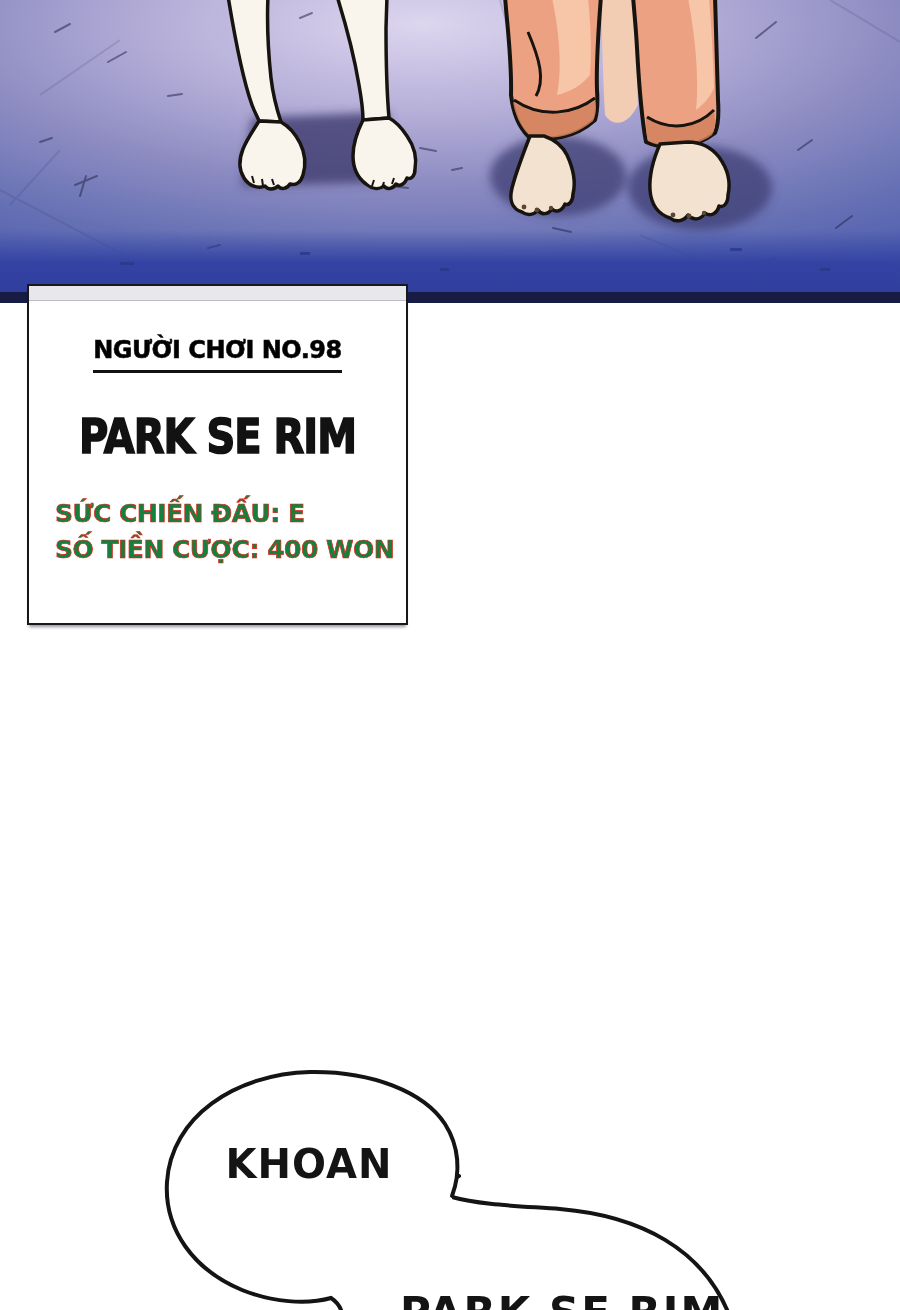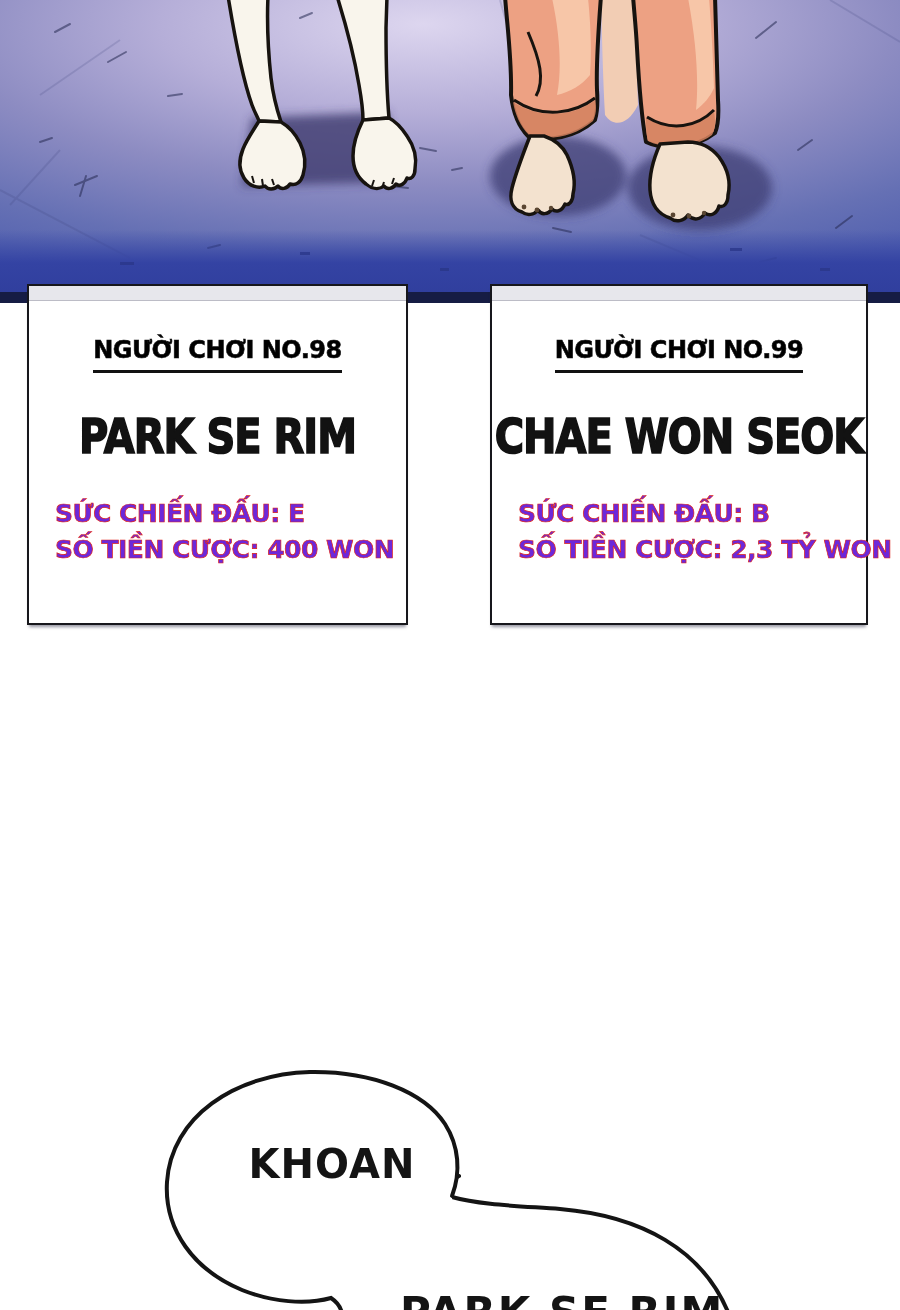--- a/index.html
+++ b/index.html
@@ -18,24 +18,24 @@
         border-bottom:1px solid #bcbcc6;}
   .card-title-row{position:absolute;left:0;top:50px;width:100%;text-align:center;}
   .card-title{display:inline-block;font-size:24px;font-weight:800;letter-spacing:-0.5px;
         color:#000000;border-bottom:3.5px solid #121212;padding-bottom:6px;white-space:nowrap;
         -webkit-text-stroke:0.6px #121212;}
   .card-name{position:absolute;left:0;top:122px;width:100%;text-align:center;
         font-size:40px;font-weight:900;color:#121212;letter-spacing:-1px;white-space:nowrap;
         -webkit-text-stroke:1.4px #121212;transform:scaleY(1.22);transform-origin:center top;}
   .card-stats{position:absolute;left:26px;top:210px;width:100%;text-align:left;}
   .stat-line{font-size:25px;font-weight:800;letter-spacing:-0.5px;line-height:36px;
-        color:#6d28d9;-webkit-text-stroke:0.7px #e1251b;white-space:nowrap;}
+        color:#15803d;-webkit-text-stroke:0.7px #e1251b;white-space:nowrap;}
 
   
-  .speech-1{position:absolute;left:232px;top:1140px;width:200px;text-align:center;z-index:8;
+  .speech-1{position:absolute;left:209px;top:1140px;width:200px;text-align:center;z-index:8;
         color:#141414;font-weight:700;}
   .speech-1 .l1{font-size:40px;line-height:48px;letter-spacing:1px;}
   .speech-1 .l2{font-size:38px;line-height:50px;}
   .speech-2{position:absolute;left:400px;top:1290px;z-index:7;color:#141414;
         font-size:42px;font-weight:700;letter-spacing:2px;line-height:1.1;white-space:nowrap;}
 </style>
 </head>
 <body>
 
 <div class="page">
@@ -179,31 +179,20 @@
     <div class="card-title-row">
       <span class="card-title">NGƯỜI CHƠI NO.98</span>
     </div>
     <div class="card-name">PARK SE RIM</div>
     <div class="card-stats">
       <div class="stat-line">SỨC CHIẾN ĐẤU: E</div>
       <div class="stat-line">SỐ TIỀN CƯỢC: 400 WON</div>
     </div>
   </div>
 
-  <div class="card card-2">
-    <div class="card-topbar"></div>
-    <div class="card-title-row">
-      <span class="card-title">NGƯỜI CHƠI NO.99</span>
-    </div>
-    <div class="card-name">CHAE WON SEOK</div>
-    <div class="card-stats">
-      <div class="stat-line">SỨC CHIẾN ĐẤU: B</div>
-      <div class="stat-line">SỐ TIỀN CƯỢC: 2,3 TỶ WON</div>
-    </div>
-  </div>
 
   <svg class="bubble-layer" viewBox="0 1060 900 250" xmlns="http://www.w3.org/2000/svg">
 
     <g fill="none" stroke="#141414" stroke-width="4" stroke-linecap="round">
       <path d="M 459 1176 C 449 1181 446 1190 452 1197
                C 480 1205 520 1206 560 1209
                C 642 1216 702 1250 728 1312"></path>
     </g>
 
     <g>

